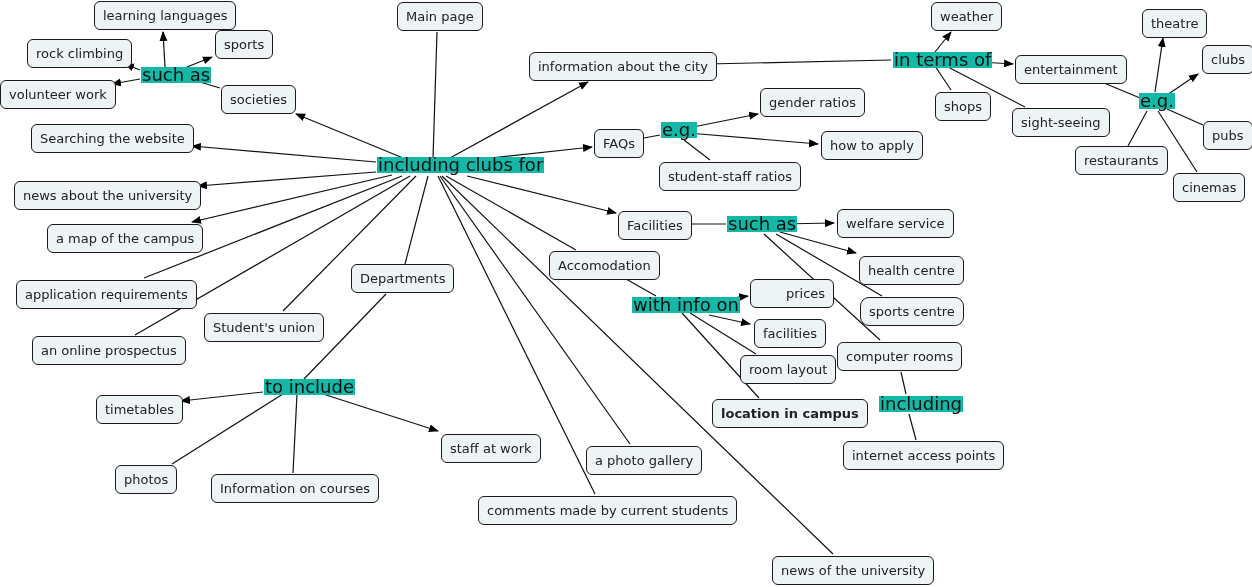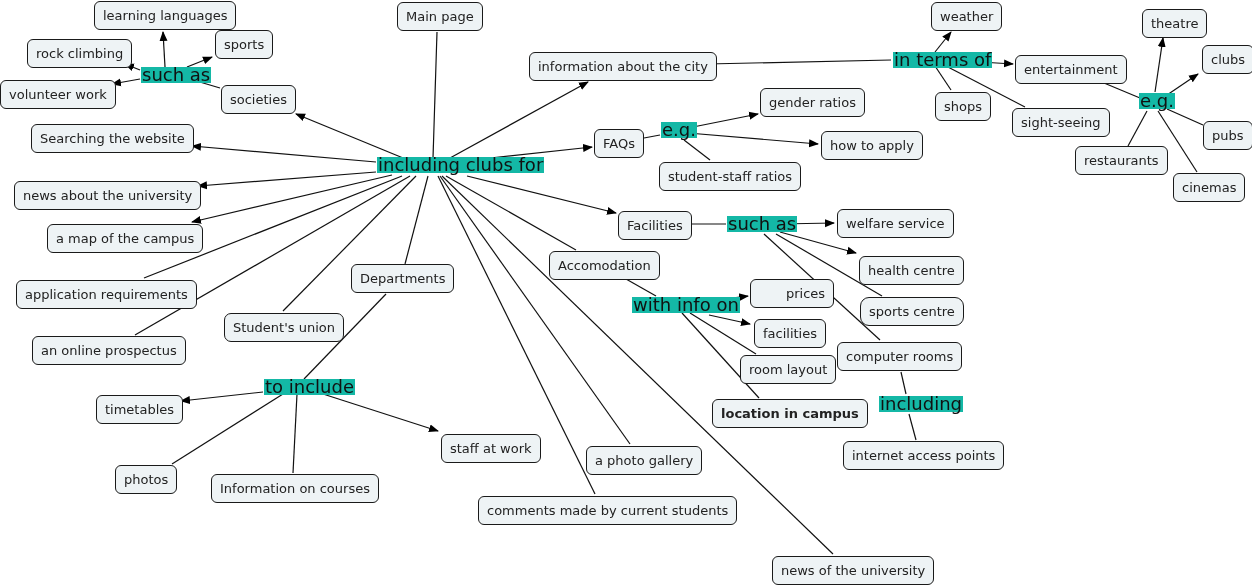--- a/index.html
+++ b/index.html
@@ -97,21 +97,21 @@
 <div class="node" style="left:94px;top:1px;">learning languages</div>
 <div class="node" style="left:215px;top:30px;">sports</div>
 <div class="node" style="left:27px;top:39px;">rock climbing</div>
 <div class="node" style="left:0px;top:80px;">volunteer work</div>
 <div class="node" style="left:221px;top:85px;">societies</div>
 <div class="node" style="left:31px;top:124px;">Searching the website</div>
 <div class="node" style="left:14px;top:181px;">news about the university</div>
 <div class="node" style="left:47px;top:224px;">a map of the campus</div>
 <div class="node" style="left:16px;top:280px;">application requirements</div>
 <div class="node" style="left:32px;top:336px;">an online prospectus</div>
-<div class="node" style="left:224px;top:313px;border-radius:7px;">Student's union</div>
+<div class="node" style="left:204px;top:313px;">Student's union</div>
 <div class="node" style="left:351px;top:264px;">Departments</div>
 <div class="node" style="left:96px;top:395px;">timetables</div>
 <div class="node" style="left:115px;top:465px;">photos</div>
 <div class="node" style="left:211px;top:474px;">Information on courses</div>
 <div class="node" style="left:441px;top:434px;">staff at work</div>
 <div class="node" style="left:478px;top:496px;">comments made by current students</div>
 <div class="node" style="left:586px;top:446px;">a photo gallery</div>
 <div class="node" style="left:772px;top:556px;">news of the university</div>
 <div class="node" style="left:529px;top:52px;">information about the city</div>
 <div class="node" style="left:931px;top:2px;">weather</div>

